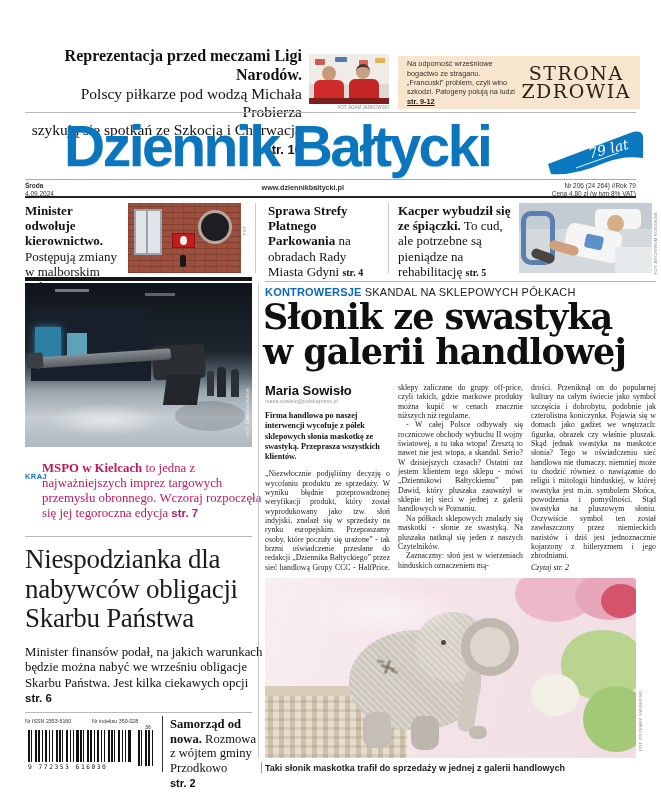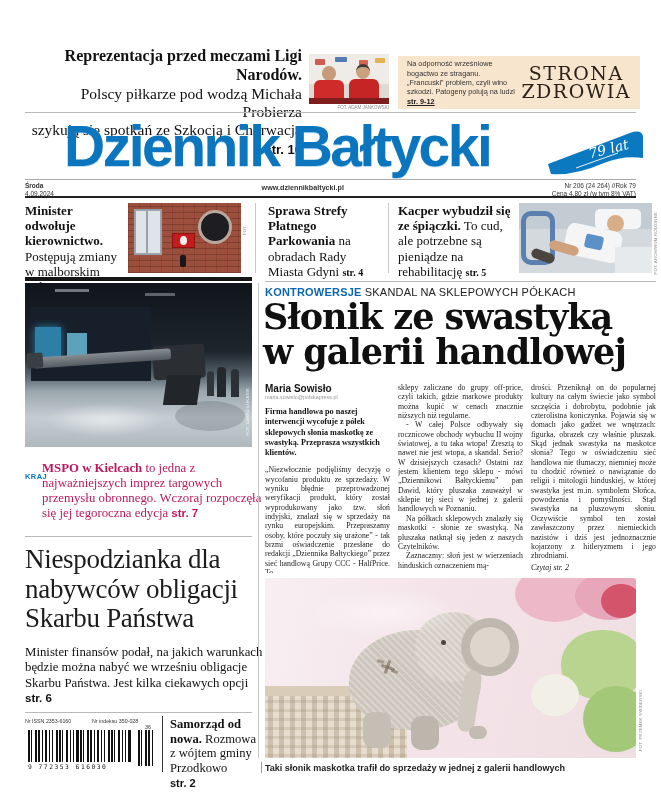--- a/index.html
+++ b/index.html
@@ -72,21 +72,21 @@
   .barcode-digits { font-family:"DejaVu Sans Mono",monospace; font-size:6.3px; color:#111;
     letter-spacing:1.5px; }
   .samorzad { font-family:"Liberation Serif",serif; font-size:12.6px; line-height:1.17; color:#111; }
 
   
   .kicker { font-family:"Liberation Sans",sans-serif; font-size:11px; letter-spacing:.2px; }
   .kicker .k1 { color:#0b67b6; font-weight:bold; }
   .kicker .k2 { color:#222; }
   .headline { font-family:"DejaVu Serif",serif; font-weight:bold; font-size:35px;
     line-height:1.0; letter-spacing:-1px; color:#101010; }
-  .author { font-family:"Liberation Sans",sans-serif; font-weight:bold; font-size:10px; color:#111; }
+  .author { font-family:"Liberation Sans",sans-serif; font-weight:bold; font-size:13px; color:#111; }
   .email { font-family:"Liberation Sans",sans-serif; font-size:5.4px; color:#999; }
   .lead { font-family:"Liberation Serif",serif; font-weight:bold; font-size:8.2px;
     line-height:1.25; color:#111; margin-top:7px; }
   .bodyp { font-family:"Liberation Serif",serif; font-size:7.8px; line-height:1.2;
     text-align:justify; color:#1c1c1c; }
   .indent { text-indent:8px; }
   .cols { display:flex; gap:8px; overflow:hidden; }
   .col { flex:1; overflow:hidden; }
   .readmore { font-style:italic; font-size:8px; margin-top:2px; }
   .caption { font-family:"Liberation Sans",sans-serif; font-weight:bold; font-size:9px; color:#222; }

